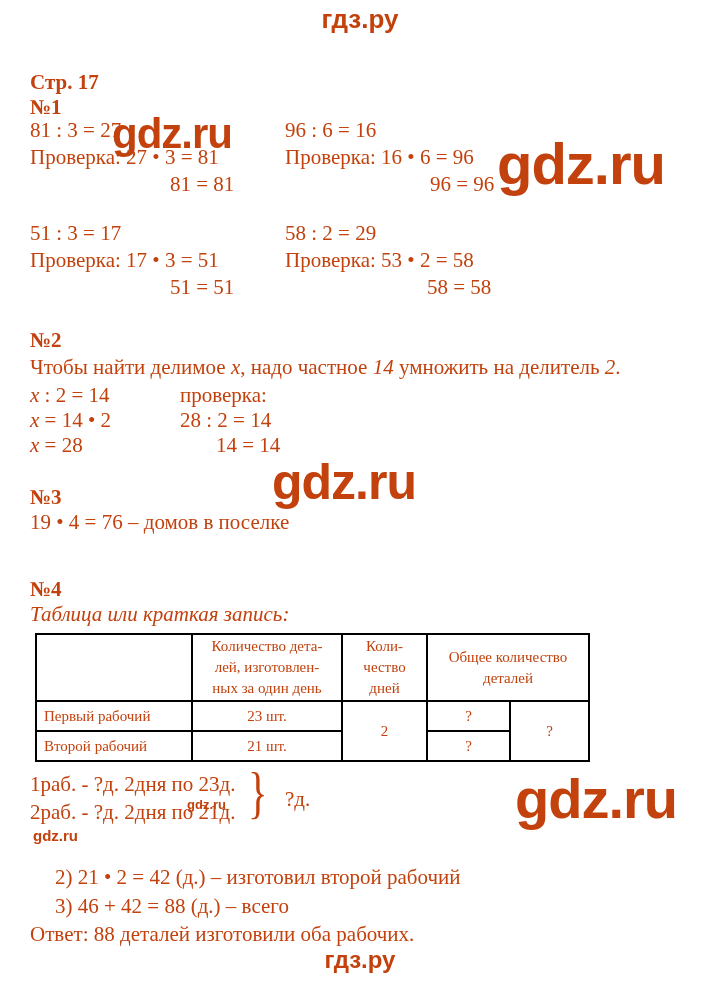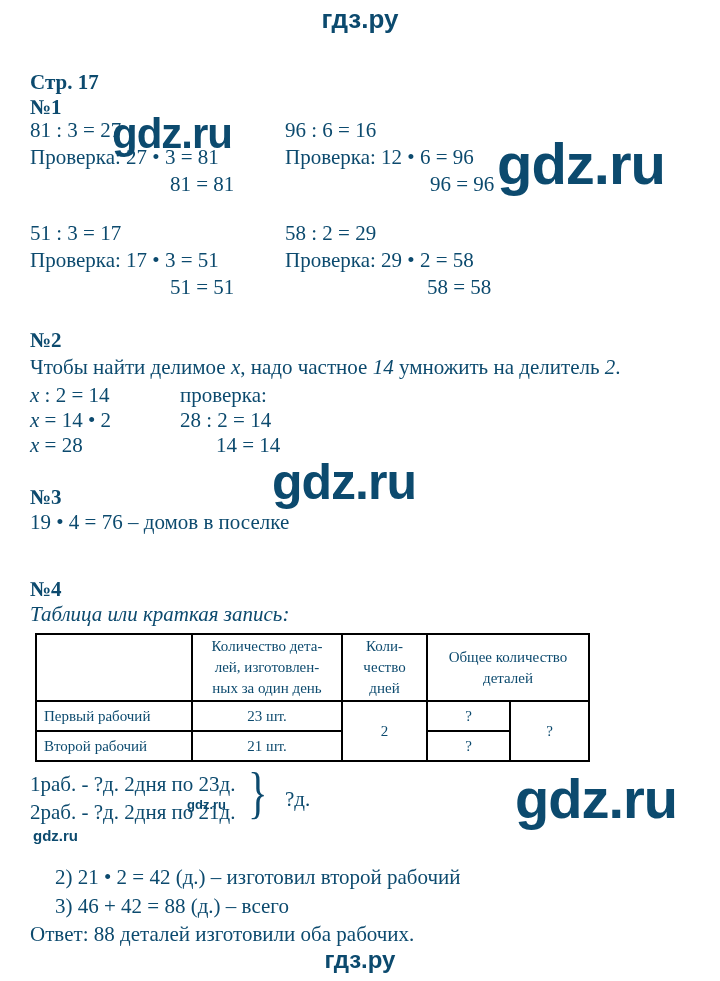--- a/index.html
+++ b/index.html
@@ -1,17 +1,17 @@
 <!DOCTYPE html>
 <html><head>
 <meta charset="utf-8">
 <style>
   html,body{margin:0;padding:0;background:#fff;}
   #page{position:relative;width:720px;height:981px;background:#ffffff;
-        font-family:"Liberation Serif",serif;color:#0c4a6e;overflow:hidden;}
+        font-family:"Liberation Serif",serif;color:#c2410c;overflow:hidden;}
   .abs{position:absolute;white-space:nowrap;}
   .sans{font-family:"Liberation Sans",sans-serif;}
   .site-head{font-weight:bold;font-size:26px;left:0;right:0;text-align:center;top:4px;}
   .site-foot{font-weight:bold;font-size:24px;left:0;right:0;text-align:center;top:946px;}
   .h-bold{font-weight:bold;font-size:21px;}
   .t{font-size:21px;}
   .wm{font-family:"Liberation Sans",sans-serif;font-weight:800;letter-spacing:-1px;line-height:1;margin-top:9px;}
   .wm1{left:112px;top:104px;font-size:42px;}
   .wm2{left:497px;top:126px;font-size:58px;}
   .wm3{left:272px;top:448px;font-size:50px;}
@@ -38,29 +38,29 @@
 
   <div class="abs h-bold" style="left:30px;top:70px">Стр. 17</div>
 
   <div class="abs h-bold" style="left:30px;top:95px">№1</div>
 
   <div class="abs t" style="left:30px;top:118px">81 : 3 = 27</div>
   <div class="abs t" style="left:30px;top:145px">Проверка: 27 • 3 = 81</div>
   <div class="abs t" style="left:170px;top:172px">81 = 81</div>
 
   <div class="abs t" style="left:285px;top:118px">96 : 6 = 16</div>
-  <div class="abs t" style="left:285px;top:145px">Проверка: 12 • 6 = 96</div>
+  <div class="abs t" style="left:285px;top:145px">Проверка: 16 • 6 = 96</div>
   <div class="abs t" style="left:430px;top:172px">96 = 96</div>
 
   <div class="abs t" style="left:30px;top:221px">51 : 3 = 17</div>
   <div class="abs t" style="left:30px;top:248px">Проверка: 17 • 3 = 51</div>
   <div class="abs t" style="left:170px;top:275px">51 = 51</div>
 
   <div class="abs t" style="left:285px;top:221px">58 : 2 = 29</div>
-  <div class="abs t" style="left:285px;top:248px">Проверка: 29 • 2 = 58</div>
+  <div class="abs t" style="left:285px;top:248px">Проверка: 53 • 2 = 58</div>
   <div class="abs t" style="left:427px;top:275px">58 = 58</div>
 
   <div class="abs h-bold" style="left:30px;top:328px">№2</div>
 
   <div class="abs t" style="left:30px;top:355px"><span>Чтобы найти делимое </span><i>x</i><span>, надо частное </span><i>14</i><span> умножить на делитель </span><i>2</i><span>.</span></div>
 
   <div class="abs t" style="left:30px;top:383px"><i>x</i><span> : 2 = 14</span></div>
   <div class="abs t" style="left:30px;top:408px"><i>x</i><span> = 14 • 2</span></div>
   <div class="abs t" style="left:30px;top:433px"><i>x</i><span> = 28</span></div>
 

